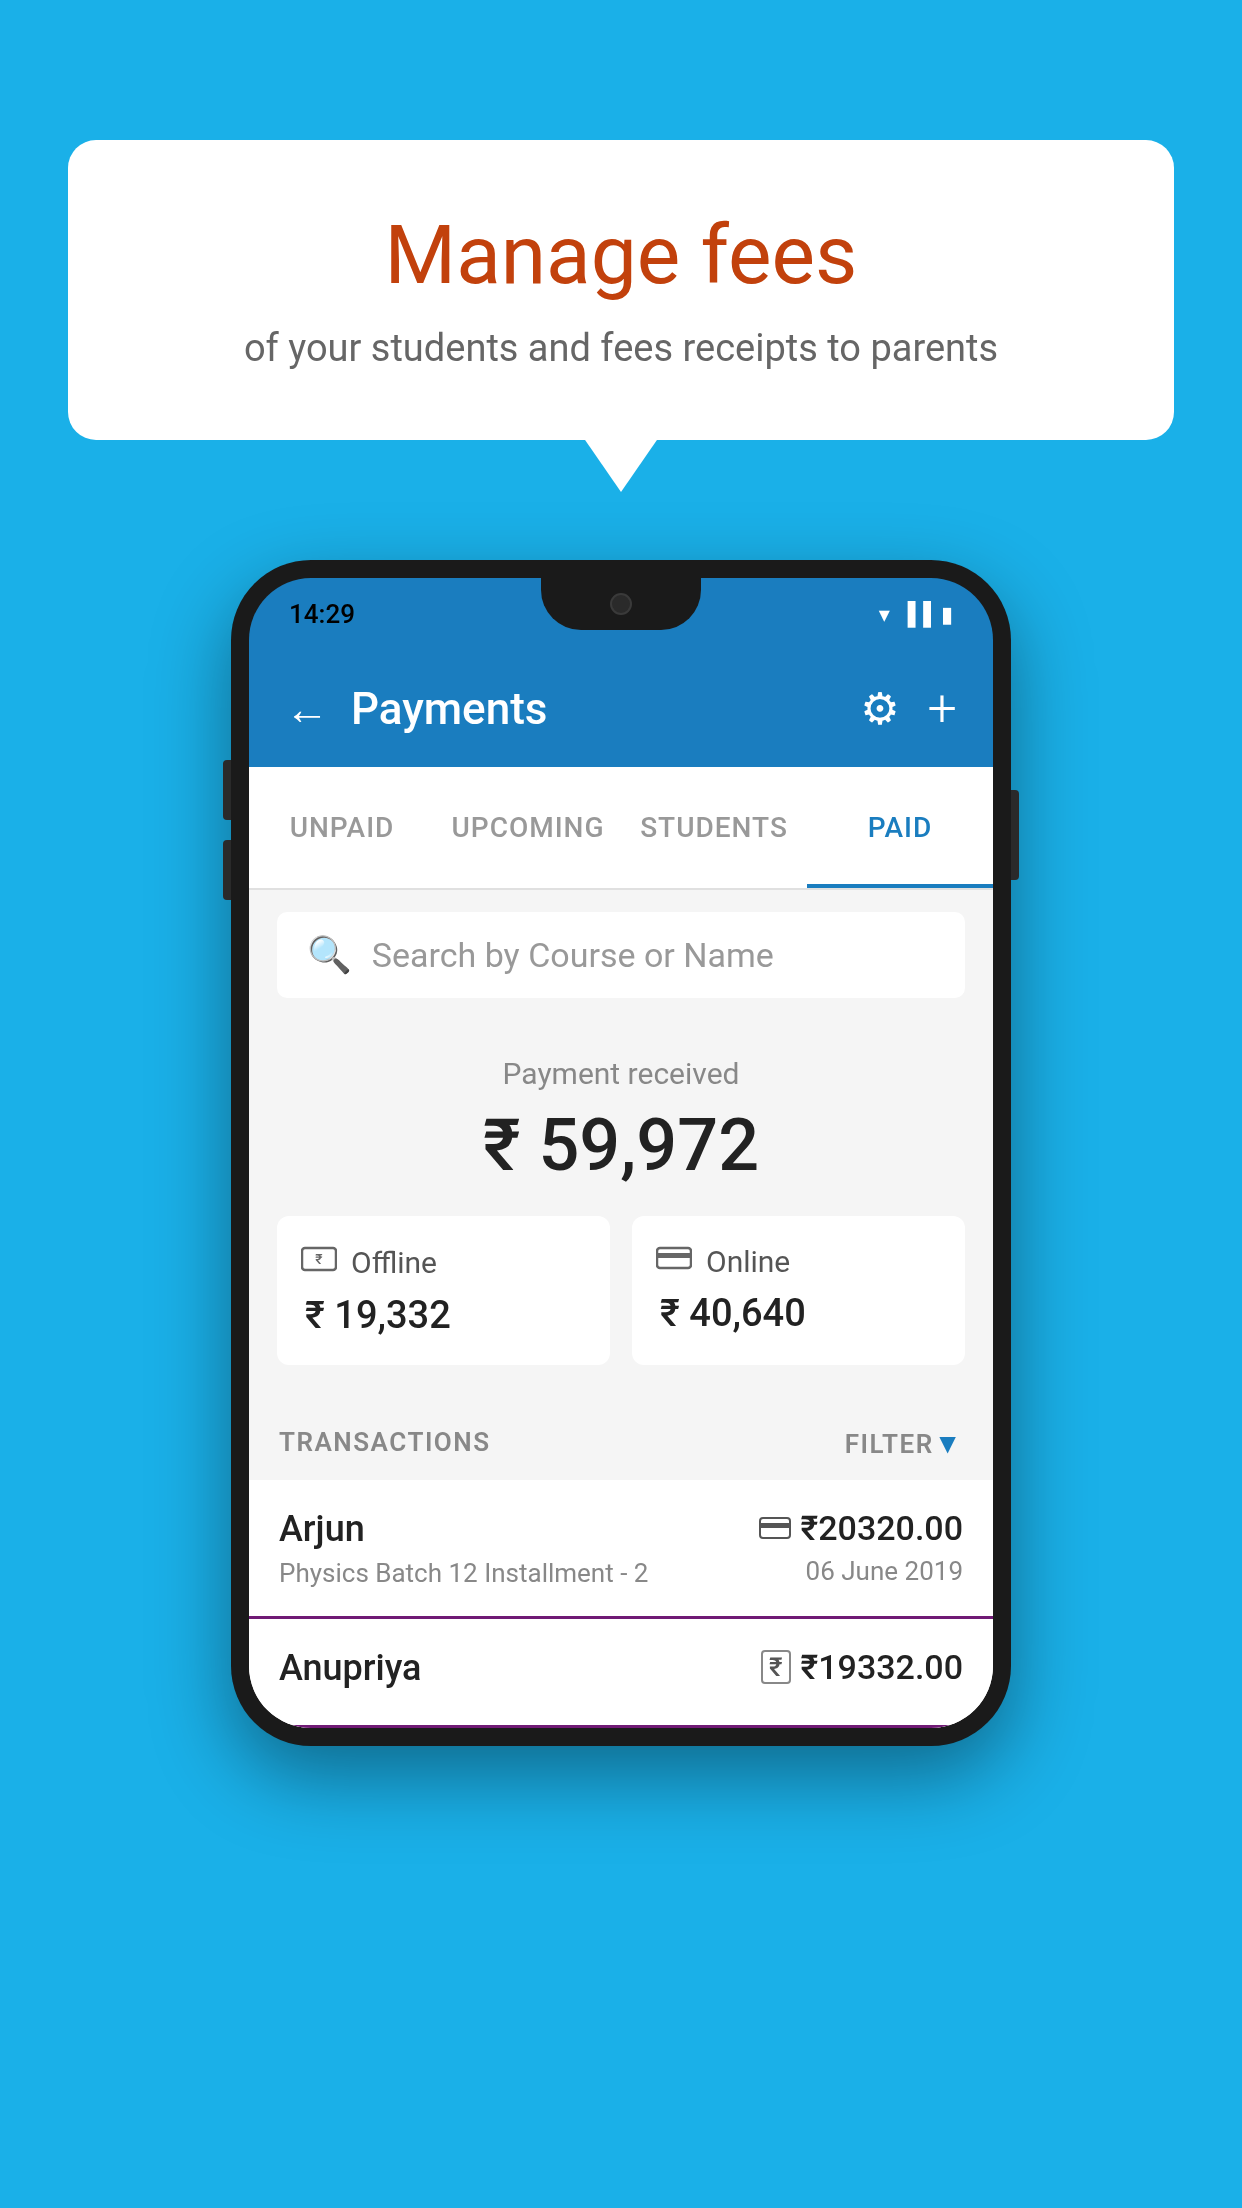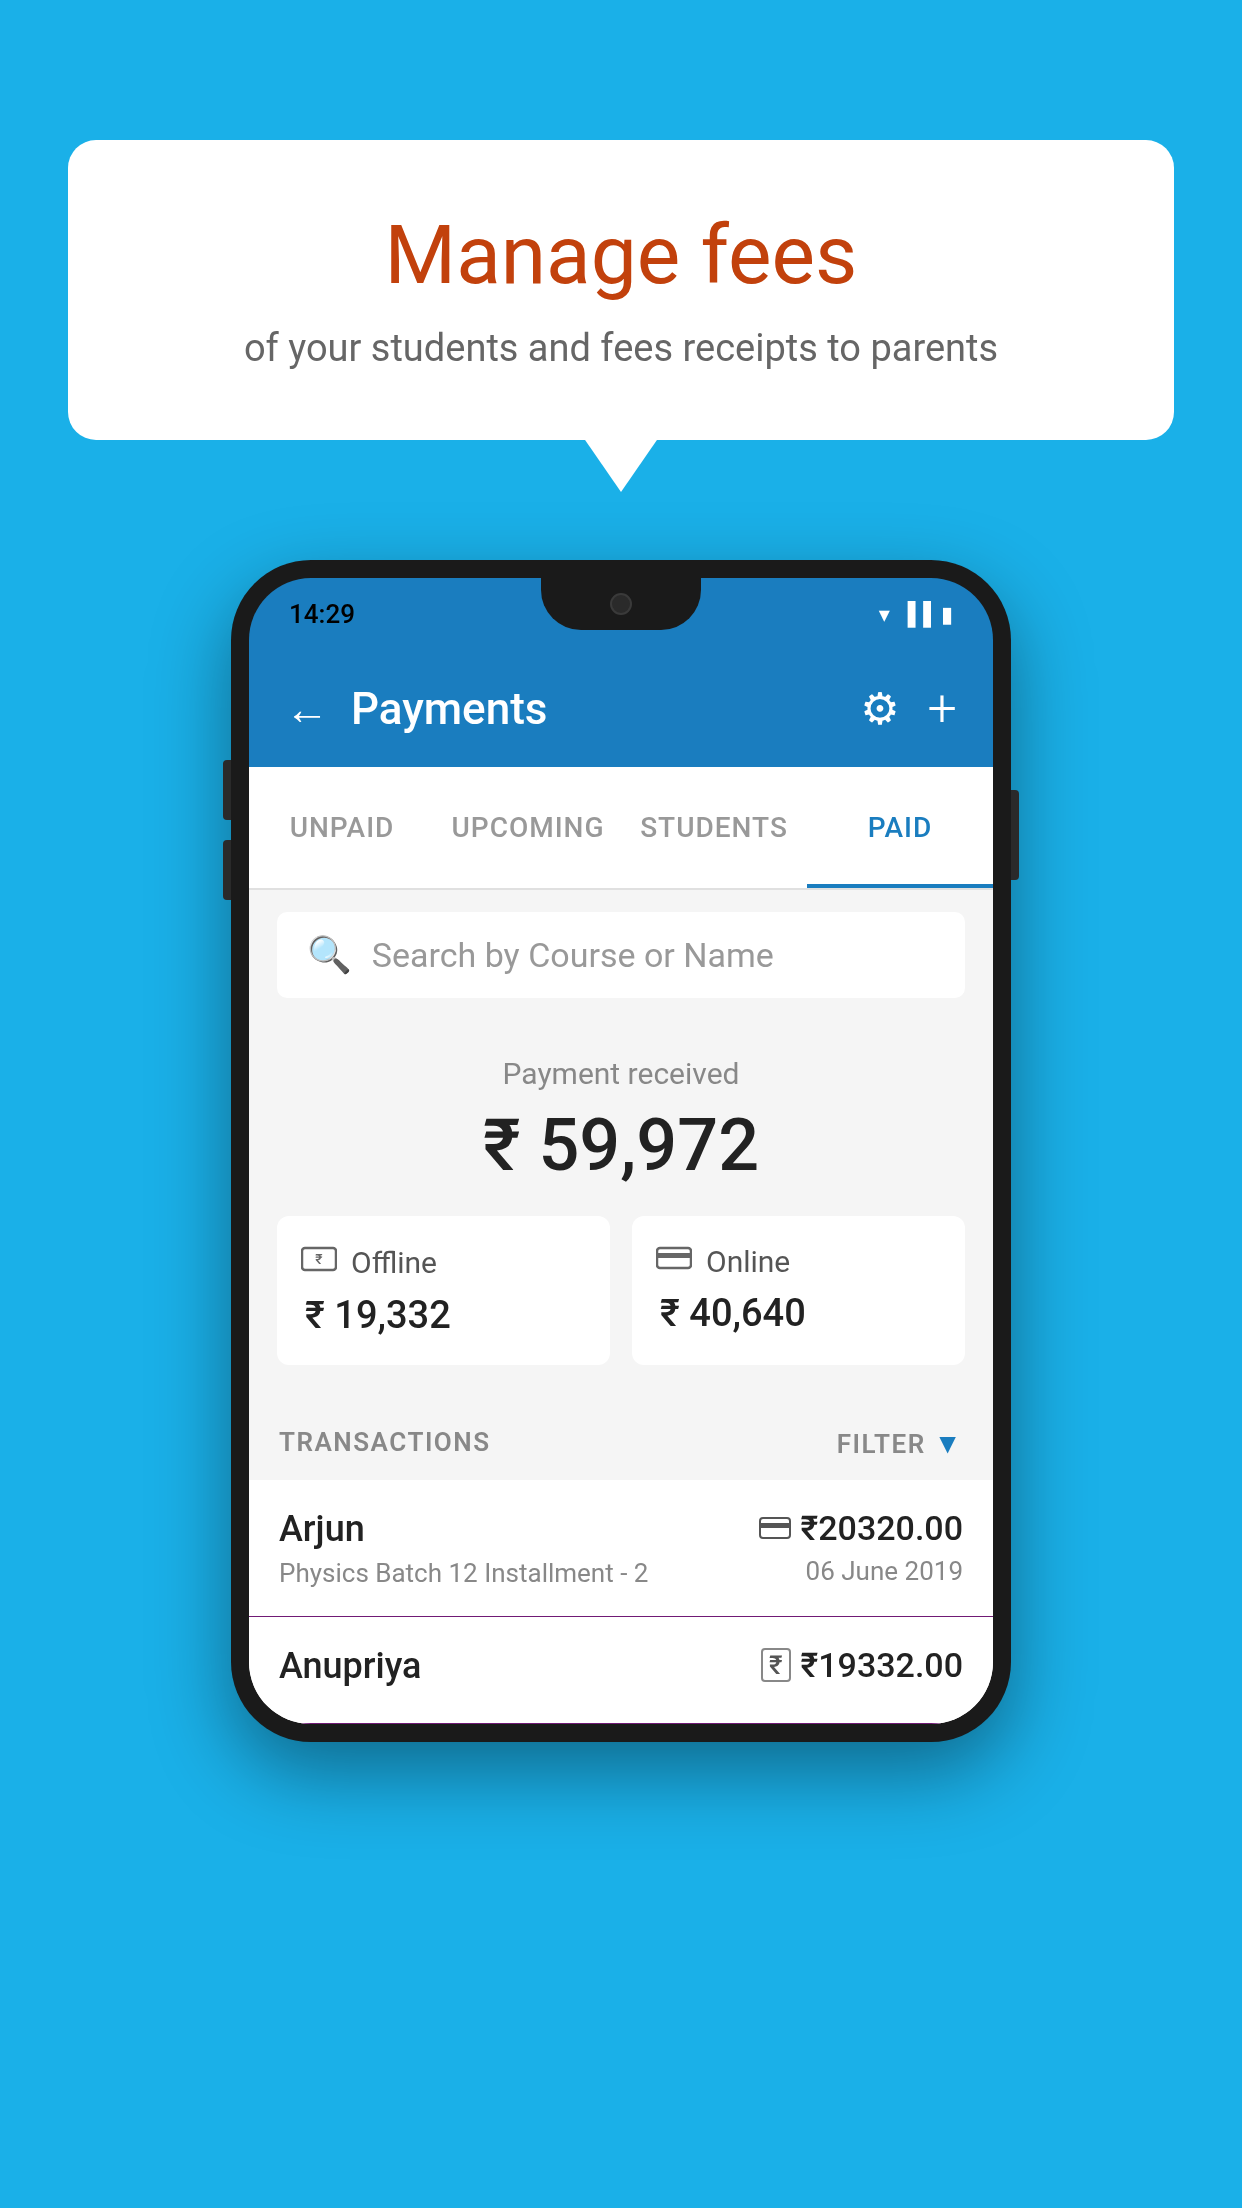--- a/index.html
+++ b/index.html
@@ -308,39 +308,38 @@
       letter-spacing: 1.5px;
     }
 
     .filter-label {
       font-size: 26px;
       font-weight: 600;
       color: #888;
       letter-spacing: 1.5px;
       display: flex;
       align-items: center;
-      gap: 8px;
     }
 
     .filter-icon {
       color: #1a7dbf;
       font-size: 28px;
     }
 
     
     .transactions-list {
       background: white;
     }
 
     .transaction-row {
       display: flex;
       justify-content: space-between;
       align-items: flex-start;
       padding: 28px 30px;
-      border-bottom: 1px solid #701a75;
+      border-bottom: 3px solid #701a75;
     }
 
     .transaction-left {
       flex: 1;
     }
 
     .transaction-name {
       font-size: 36px;
       font-weight: 500;
       color: #222;

